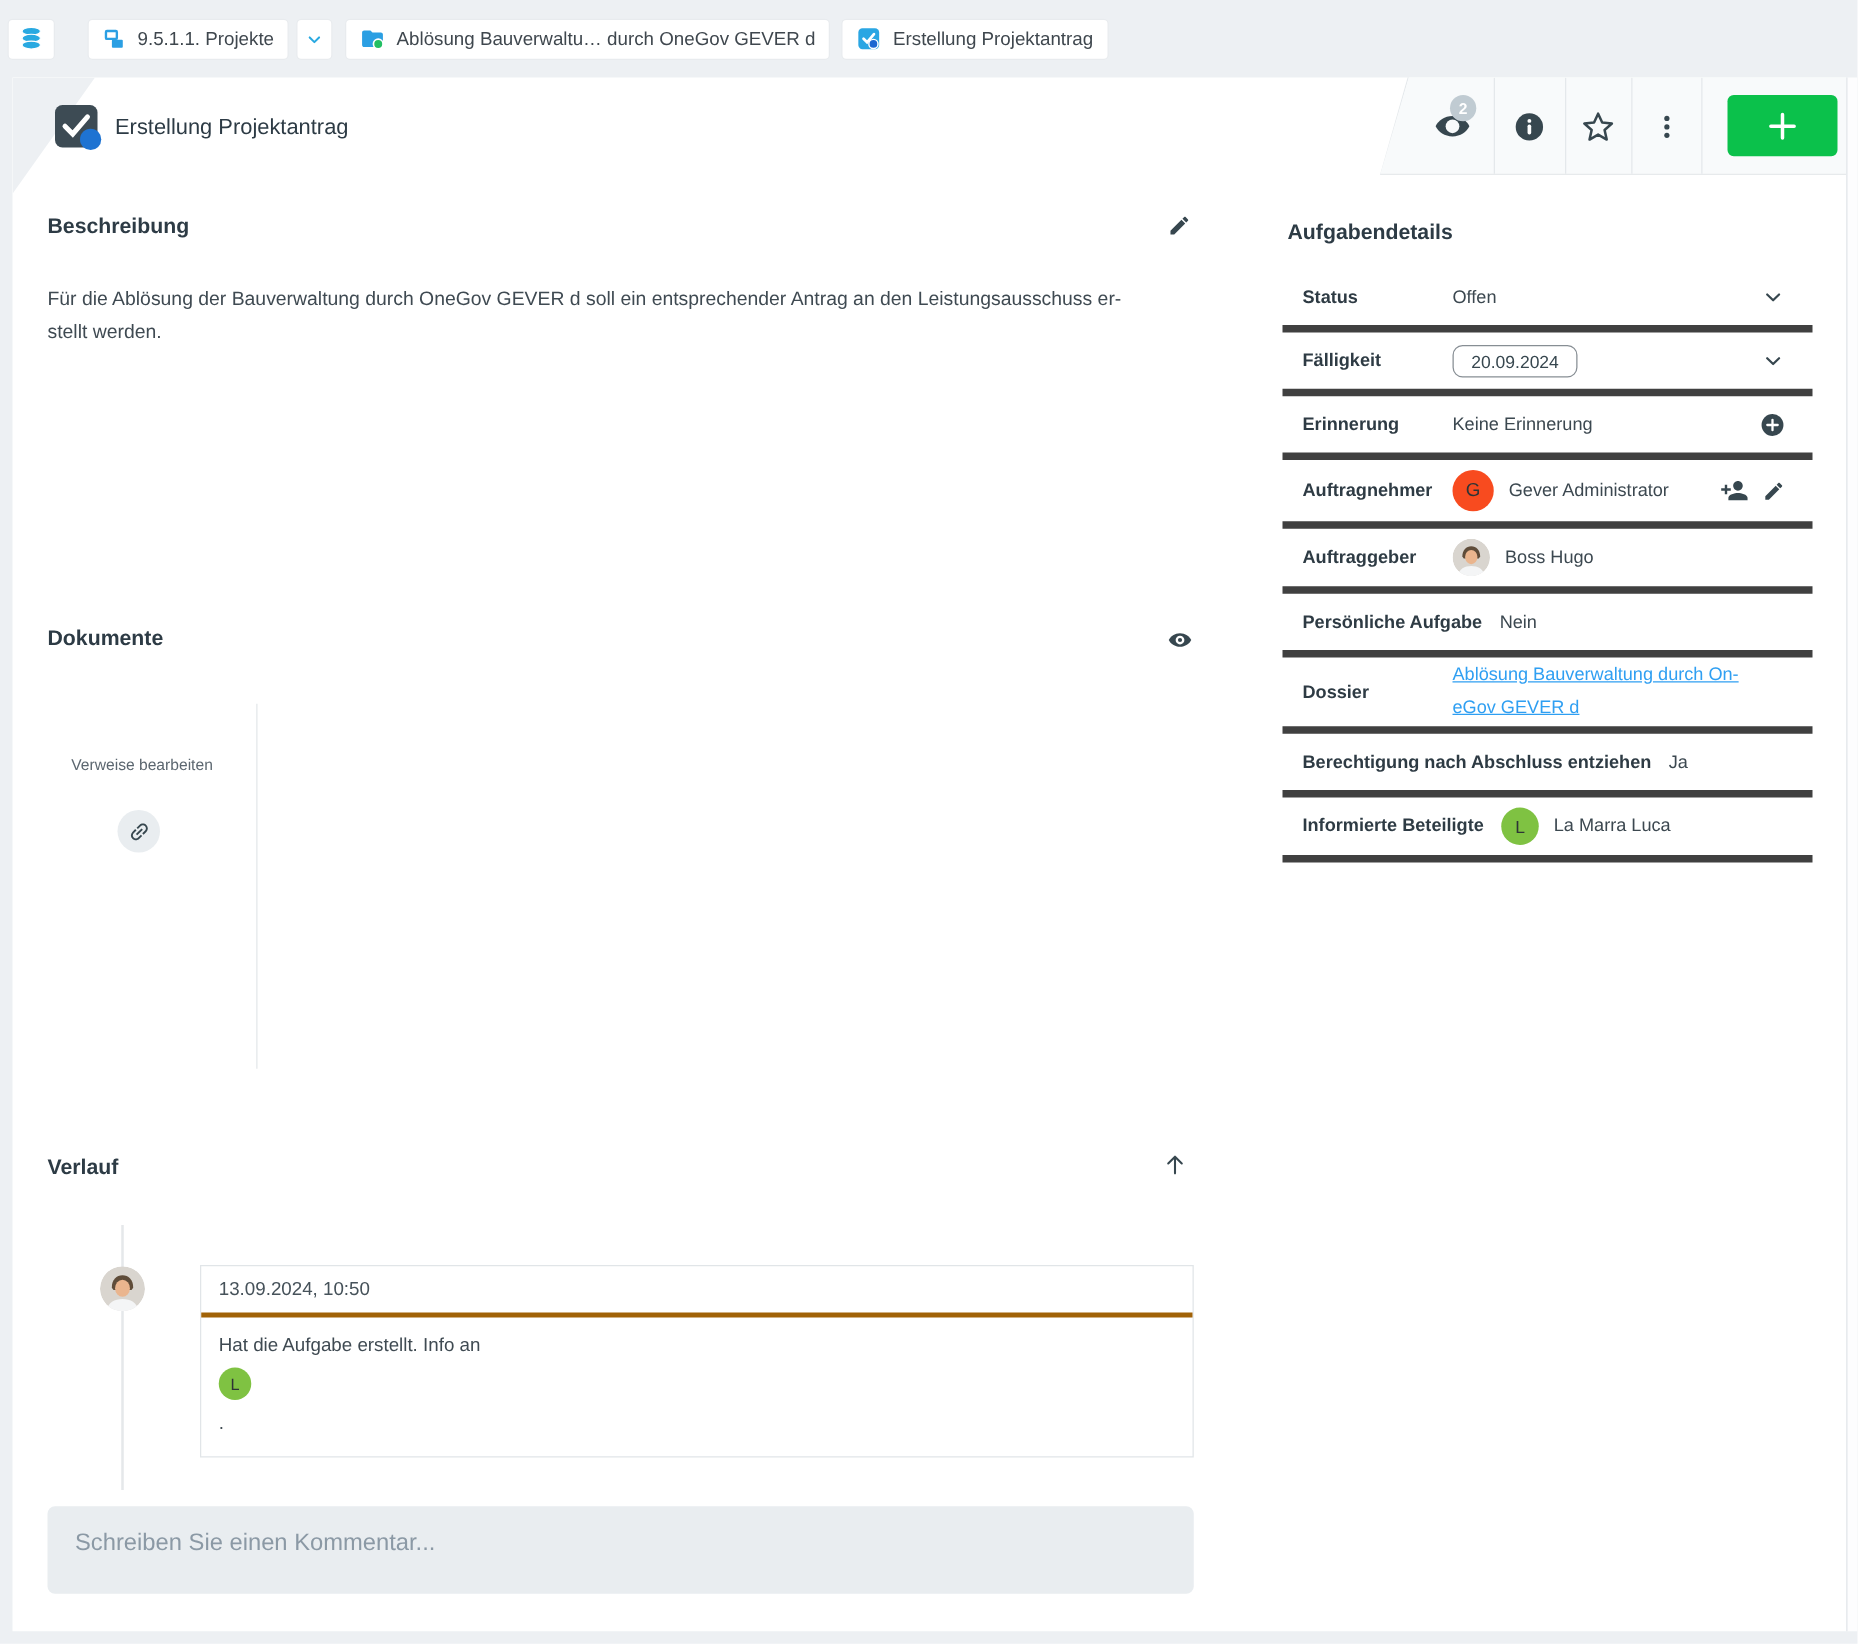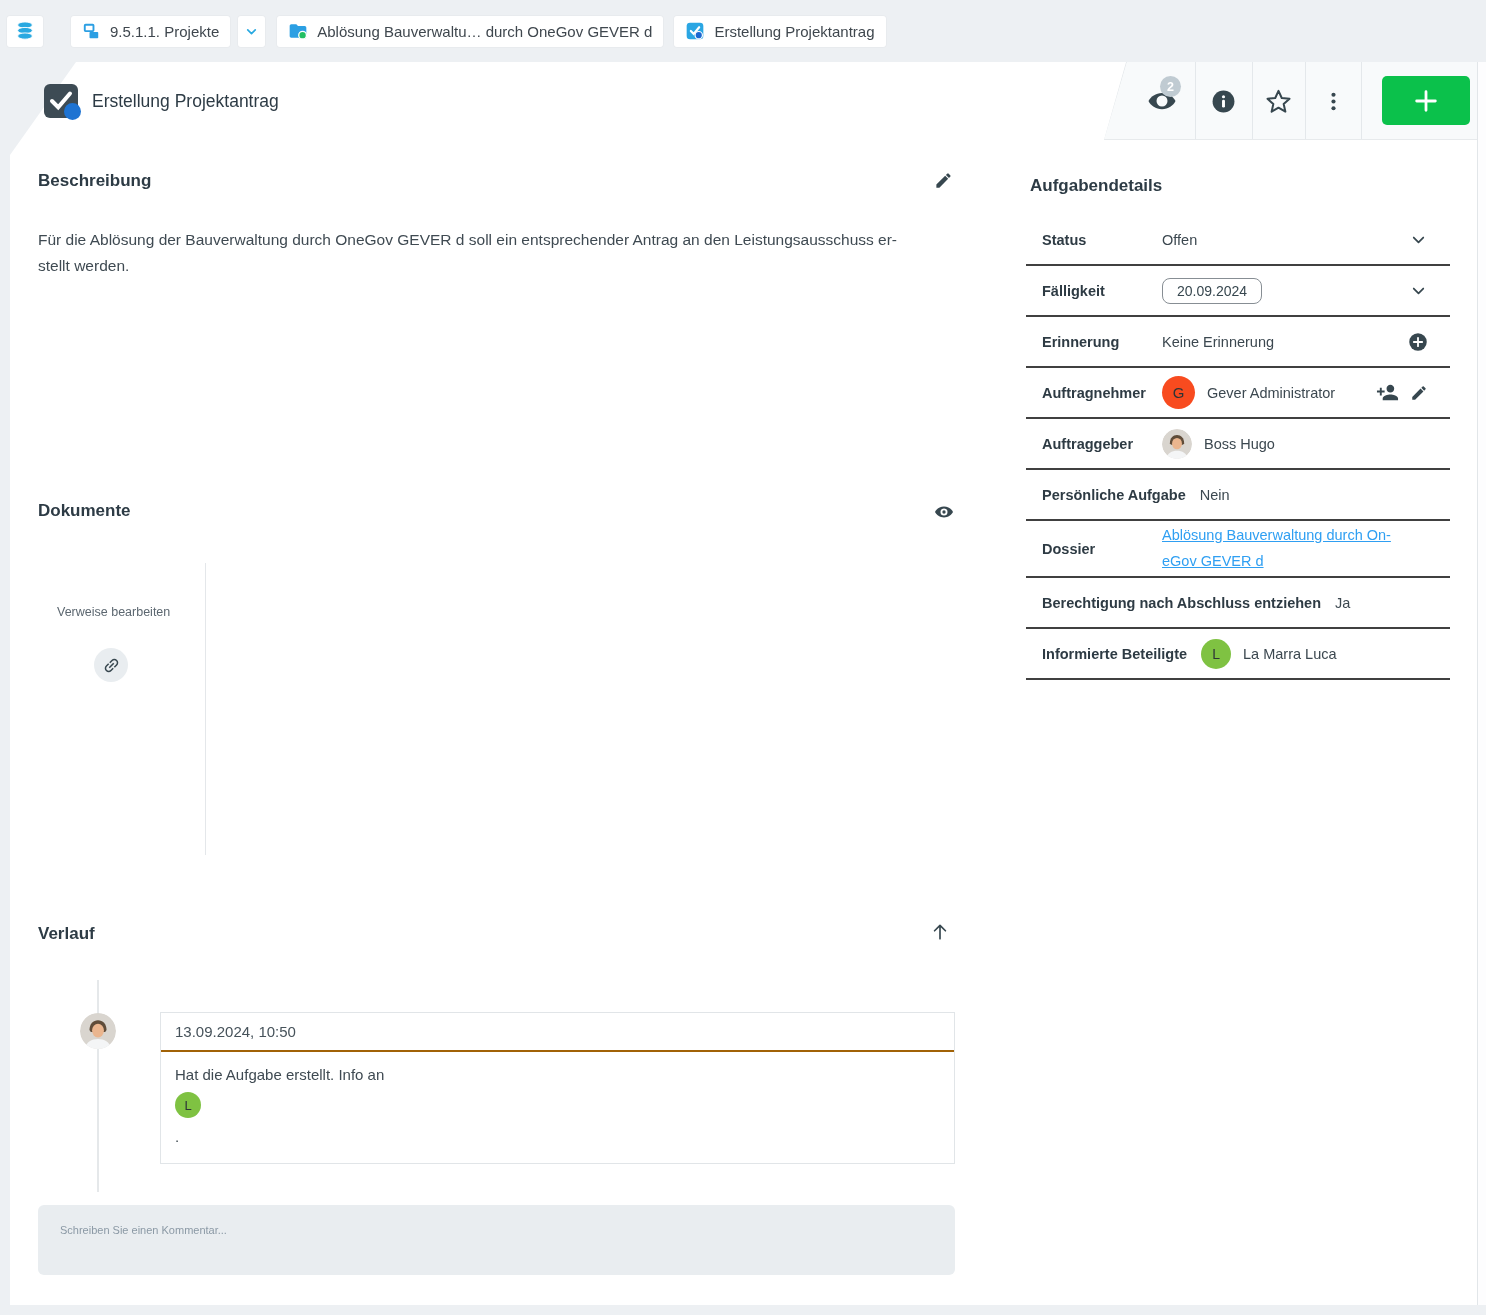--- a/index.html
+++ b/index.html
@@ -51,45 +51,45 @@
   
   #docs-heading{left:38px;top:501px;}
   #docs-eye{left:934px;top:502px;}
   #verweise-label{left:57px;top:571px;font-size:12.5px;color:#5c6770;margin-top:34px;}
   #docs-divider{left:205px;top:563px;width:1px;height:292px;background:#e4e7ea;}
   #link-button{left:94px;top:648px;width:34px;height:34px;border-radius:50%;background:#e9edf0;display:flex;align-items:center;justify-content:center;color:#37474f;cursor:pointer;}
 
   
   #details{left:1026px;top:176px;width:424px;}
   #details-heading{margin-left:4px;margin-bottom:19px;}
-  .drow{display:flex;align-items:center;min-height:51px;box-sizing:border-box;padding:8px 22px 8px 16px;border-bottom:2px solid #404040;font-size:14.5px;}
+  .drow{display:flex;align-items:center;min-height:51px;box-sizing:border-box;padding:8px 22px 8px 16px;border-bottom:6px solid #404040;font-size:14.5px;}
   .drow .dlabel{min-width:120px;box-sizing:border-box;padding-right:14px;font-weight:700;color:#2e3b44;}
   .drow .dvalue{color:#3c4850;}
   .row-icons{margin-left:auto;display:flex;align-items:center;gap:11px;color:#37474f;}
   .date-box{border:1px solid #878e94;border-radius:8px;padding:4px 14px;font-size:14px;color:#37474f;background:#fff;cursor:text;}
   .avatar{border-radius:50%;display:flex;align-items:center;justify-content:center;flex:0 0 auto;}
   .avatar.orange{width:33px;height:33px;background:#f84b1f;color:#2d3436;font-size:15px;}
   .avatar.green{width:30px;height:30px;background:#7fc242;color:#2d3436;font-size:14px;}
   .avatar.photo{overflow:hidden;}
   .avatar + .dvalue{margin-left:12px;}
   #dossier-row{padding-top:2px;padding-bottom:2px;}
   .dossier-link{color:#2f9ff2;text-decoration:underline;line-height:25.5px;font-size:14.5px;cursor:pointer;}
 
   
   #verlauf-heading{left:38px;top:924px;}
   #verlauf-arrow{left:930px;top:922px;}
   #timeline-line{left:97px;top:980px;width:2px;height:212px;background:#e5e8ea;}
   #timeline-avatar{left:80px;top:1013px;width:36px;height:36px;border-radius:50%;overflow:hidden;}
   #history-card{left:160px;top:1012px;width:795px;border:1px solid #e1e5e8;background:#fff;box-sizing:border-box;}
-  #history-card .card-header{height:37px;display:flex;align-items:center;padding:0 14px;border-bottom:2px solid #a16207;font-size:15px;color:#46525a;}
+  #history-card .card-header{height:37px;display:flex;align-items:center;padding:0 14px;border-bottom:4px solid #a16207;font-size:15px;color:#46525a;}
   #history-card .card-body{padding:14px 14px 18px 14px;font-size:15px;color:#3f4a52;}
   #mention-avatar{width:26px;height:26px;background:#7fc242;color:#2d3436;font-size:13px;margin:9px 0 10px 0;}
 
   
-  #comment-input{left:38px;top:1205px;width:917px;height:70px;box-sizing:border-box;background:#e9edf0;border:none;border-radius:6px;resize:none;padding:19px 22px;font-family:"Liberation Sans","DejaVu Sans",sans-serif;font-size:11px;color:#3c4850;outline:none;}
+  #comment-input{left:38px;top:1205px;width:917px;height:70px;box-sizing:border-box;background:#e9edf0;border:none;border-radius:6px;resize:none;padding:19px 22px;font-family:"Liberation Sans","DejaVu Sans",sans-serif;font-size:19px;color:#3c4850;outline:none;}
   #comment-input::placeholder{color:#8b99a5;}
 </style>
 </head>
 <body>
 
 <div id="topbar">
   <div class="chip" id="chip-root">
     <span>
       <svg width="22" height="22" viewBox="0 0 24 24" fill="#29a9e1">
         <ellipse cx="12" cy="5.5" rx="8" ry="3.4" stroke="#fff" stroke-width="1"></ellipse>

